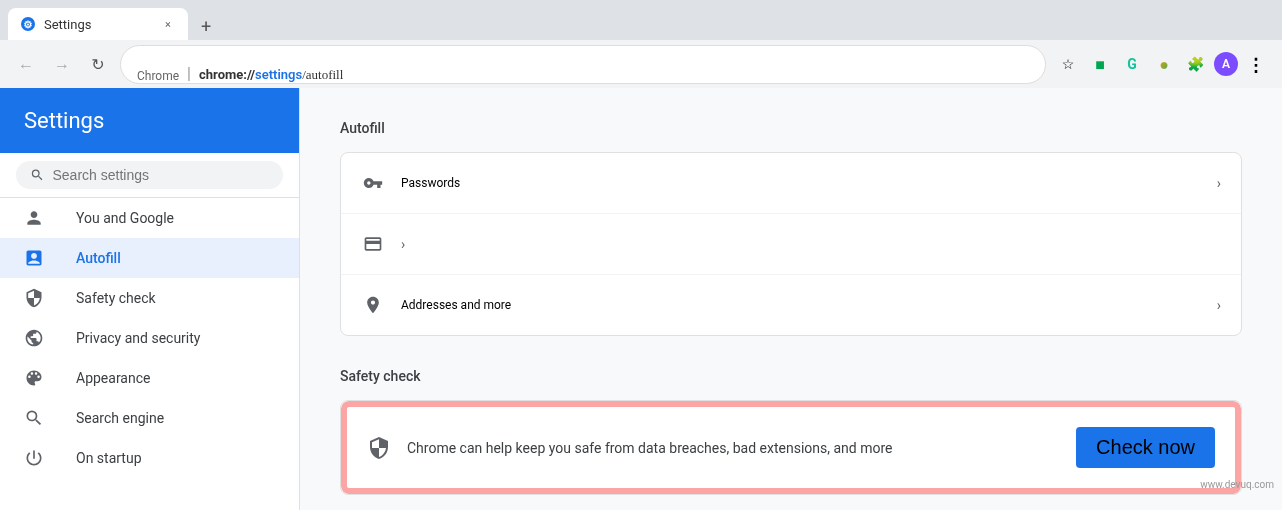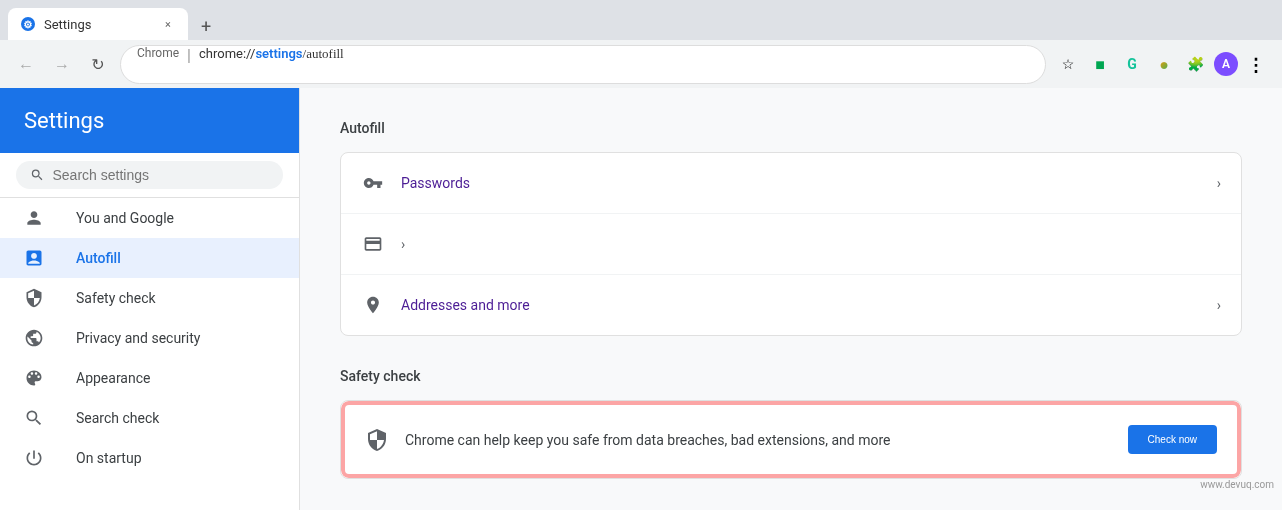--- a/index.html
+++ b/index.html
@@ -12,24 +12,24 @@
     .tab-active { background: #fff; }
     .tab-favicon { width: 16px; height: 16px; display: flex; align-items: center; justify-content: center; }
     .tab-favicon svg { width: 16px; height: 16px; }
     .tab-title { font-size: 13px; color: #333; flex: 1; }
     .tab-close { width: 16px; height: 16px; border-radius: 50%; display: flex; align-items: center; justify-content: center; cursor: pointer; font-size: 11px; color: #666; }
     .new-tab-btn { width: 28px; height: 28px; border-radius: 50%; display: flex; align-items: center; justify-content: center; cursor: pointer; font-size: 18px; color: #555; margin-left: 4px; }
 
     .nav-bar { display: flex; align-items: center; background: #f1f3f4; padding: 6px 12px; gap: 8px; height: 48px; }
     .nav-btn { width: 28px; height: 28px; border-radius: 50%; display: flex; align-items: center; justify-content: center; cursor: pointer; color: #555; font-size: 16px; border: none; background: none; }
     .nav-btn.disabled { color: #aaa; cursor: default; }
-    .address-bar { flex: 1; display: flex; align-items: flex-start; background: #fff; border-radius: 20px; padding: 0 16px; height: 39px; gap: 8px; border: 1px solid #ddd; }
+    .address-bar { flex: 1; display: flex; align-items: flex-end; background: #fff; border-radius: 20px; padding: 0 16px; height: 39px; gap: 8px; border: 1px solid #ddd; }
     .address-security { font-size: 12px; color: #666; }
     .address-url { font-size: 13px; color: #333; }
-    .address-url span.domain { font-weight: 400; }
+    .address-url span.domain { font-weight: 700; }
     .address-url span.path { font-weight: 400; font-family: Liberation Serif, serif; }
     .address-url span.highlight { font-weight: 600; color: #1a73e8; }
     .nav-icons { display: flex; align-items: center; gap: 4px; }
     .nav-icon { width: 28px; height: 28px; border-radius: 50%; display: flex; align-items: center; justify-content: center; cursor: pointer; font-size: 14px; }
     .avatar { width: 24px; height: 24px; border-radius: 50%; background: #7c4dff; display: flex; align-items: center; justify-content: center; color: white; font-size: 12px; font-weight: 600; }
 
     
     .settings-page { display: flex; height: calc(510px - 88px); }
 
     
@@ -44,27 +44,27 @@
 
     
     .main-content { flex: 1; background: #f8f9fa; overflow-y: auto; padding: 32px 40px; }
 
     .section-title { font-size: 14px; color: #3c4043; font-weight: 500; margin-bottom: 16px; }
 
     .settings-card { background: #fff; border-radius: 8px; border: 1px solid #e0e0e0; margin-bottom: 32px; overflow: hidden; }
     .settings-card-item { display: flex; align-items: center; padding: 18px 20px; gap: 16px; border-bottom: 1px solid #f1f3f4; cursor: pointer; }
     .settings-card-item:last-child { border-bottom: none; }
     .settings-card-item .item-icon { width: 24px; height: 24px; display: flex; align-items: center; justify-content: center; color: #5f6368; }
-    .settings-card-item .item-label { flex: 1; font-size: 14px; color: #4c1d95; }
+    .settings-card-item .item-label { flex: 1; font-size: 12px; color: #000000; }
     .settings-card-item .chevron { color: #5f6368; font-size: 14px; }
 
-    .safety-check-card { background: #fff; border-radius: 8px; border: 4px solid #fca5a5; padding: 20px; display: flex; align-items: center; gap: 16px; }
+    .safety-check-card { background: #fff; border-radius: 8px; border: 6px solid #fca5a5; padding: 20px; display: flex; align-items: center; gap: 16px; }
     .safety-check-icon { width: 24px; height: 24px; display: flex; align-items: center; justify-content: center; }
     .safety-check-text { flex: 1; font-size: 14px; color: #3c4043; }
-    .check-now-btn { background: #1a73e8; color: #ffffff; border: none; border-radius: 4px; padding: 9px 20px; font-size: 10px; font-weight: 500; cursor: pointer; white-space: nowrap; }
+    .check-now-btn { background: #1a73e8; color: #000000; border: none; border-radius: 4px; padding: 9px 20px; font-size: 20px; font-weight: 500; cursor: pointer; white-space: nowrap; }
 
     .watermark { position: fixed; bottom: 20px; right: 8px; font-size: 10px; color: #999; }
 
     
     ::-webkit-scrollbar { width: 6px; }
     ::-webkit-scrollbar-track { background: transparent; }
     ::-webkit-scrollbar-thumb { background: #ccc; border-radius: 3px; }
   </style>
 </head>
 <body>
@@ -171,21 +171,21 @@
         </div>
         <span>Appearance</span>
       </div>
 
       <div class="sidebar-item">
         <div class="item-icon">
           <svg viewBox="0 0 24 24" fill="#5f6368">
               <path d="M15.5 14h-.79l-.28-.27A6.5 6.5 0 0 0 16 9.5 6.5 6.5 0 1 0 9.5 16c1.61 0 3.09-.59 4.23-1.57l.27.28v.79l5 4.99L20.49 19l-4.99-5zm-6 0C7.01 14 5 11.99 5 9.5S7.01 5 9.5 5 14 7.01 14 9.5 11.99 14 9.5 14z"></path>
             </svg>
         </div>
-        <span>Search check</span>
+        <span>Search engine</span>
       </div>
 
 
       <div class="sidebar-item">
         <div class="item-icon">
           <svg viewBox="0 0 24 24" fill="#5f6368">
               <path d="M13 3h-2v10h2V3zm4.83 2.17l-1.42 1.42C17.99 7.86 19 9.81 19 12c0 3.87-3.13 7-7 7s-7-3.13-7-7c0-2.19 1.01-4.14 2.58-5.42L6.17 5.17C4.23 6.82 3 9.26 3 12c0 4.97 4.03 9 9 9s9-4.03 9-9c0-2.74-1.23-5.18-3.17-6.83z"></path>
             </svg>
         </div>
         <span>On startup</span>

